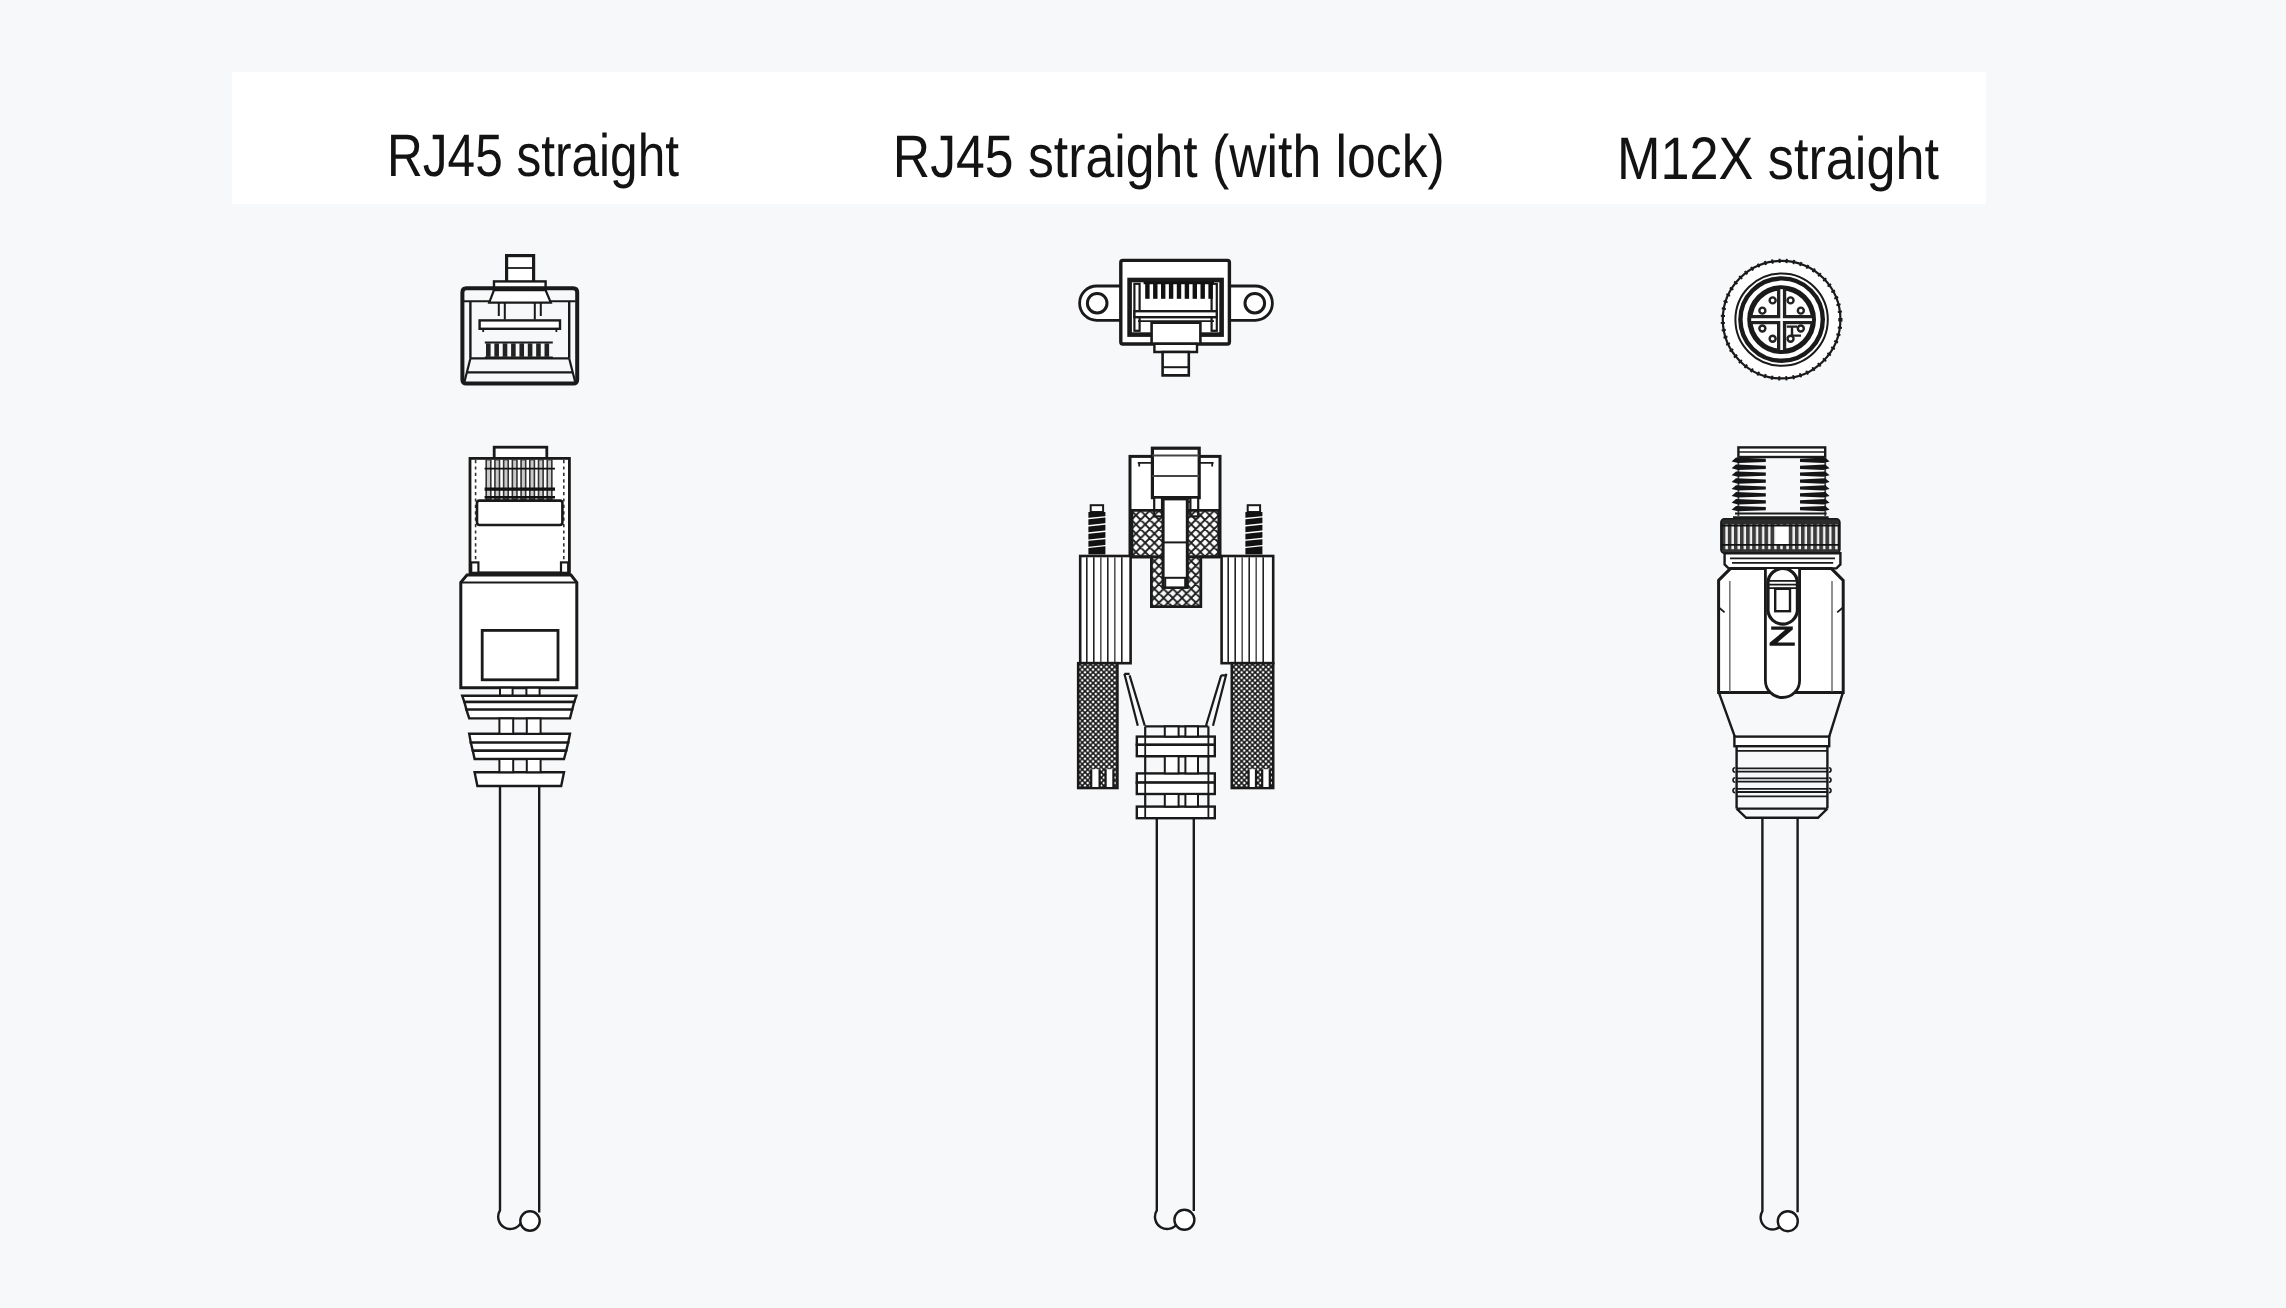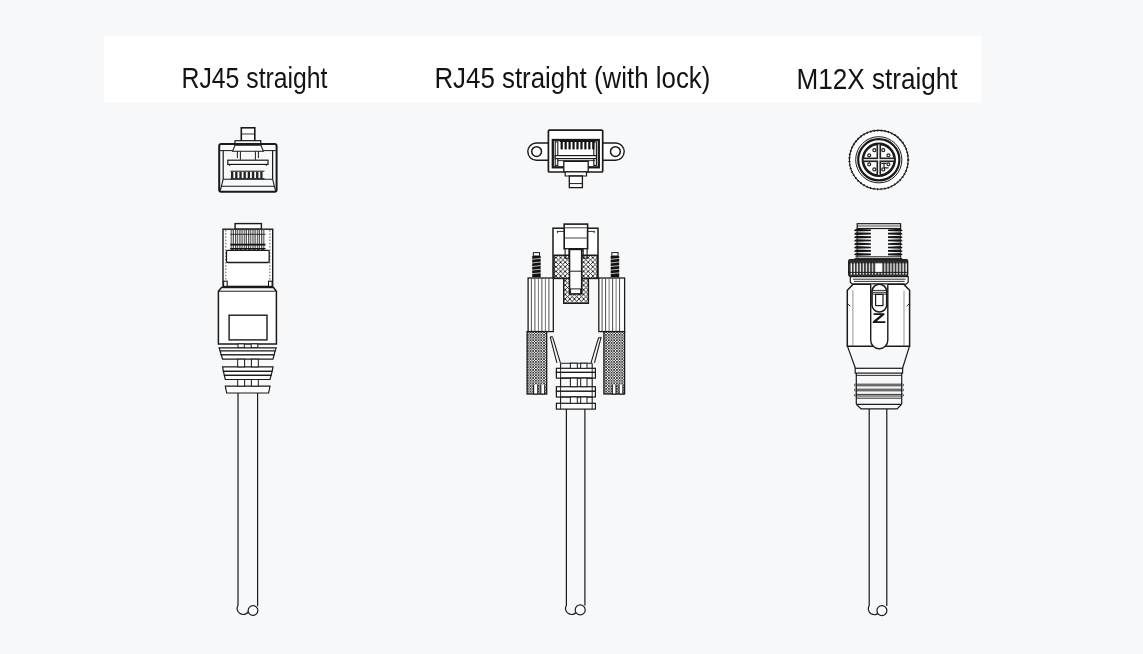--- a/index.html
+++ b/index.html
@@ -1,16 +1,16 @@
 <!DOCTYPE html>
 <html><head>
 <meta charset="utf-8">
 <style>
 html,body{margin:0;padding:0;width:1143px;height:654px;background:#f7f8fa;overflow:hidden;}
-#stage{position:absolute;top:0;left:4px;width:957px;height:654px;text-decoration:underline;}
+#stage{position:absolute;top:0;left:16px;width:957px;height:654px;text-decoration:underline;}
 svg{display:block;}
 </style>
 </head>
 <body>
 <div id="stage">
     <svg width="1143" height="654" viewBox="0 0 1143 654" font-family="'Liberation Sans', sans-serif">
 <defs>
 <pattern id="xh" width="4.6" height="4.6" patternUnits="userSpaceOnUse">
  <path d="M0,4.6 L4.6,0 M-1,1 L1,-1 M3.6,5.6 L5.6,3.6 M0,0 L4.6,4.6 M-1,3.6 L1,5.6 M3.6,-1 L5.6,1" stroke="#1c1c1c" stroke-width="0.9" fill="none"></path>
 </pattern>

